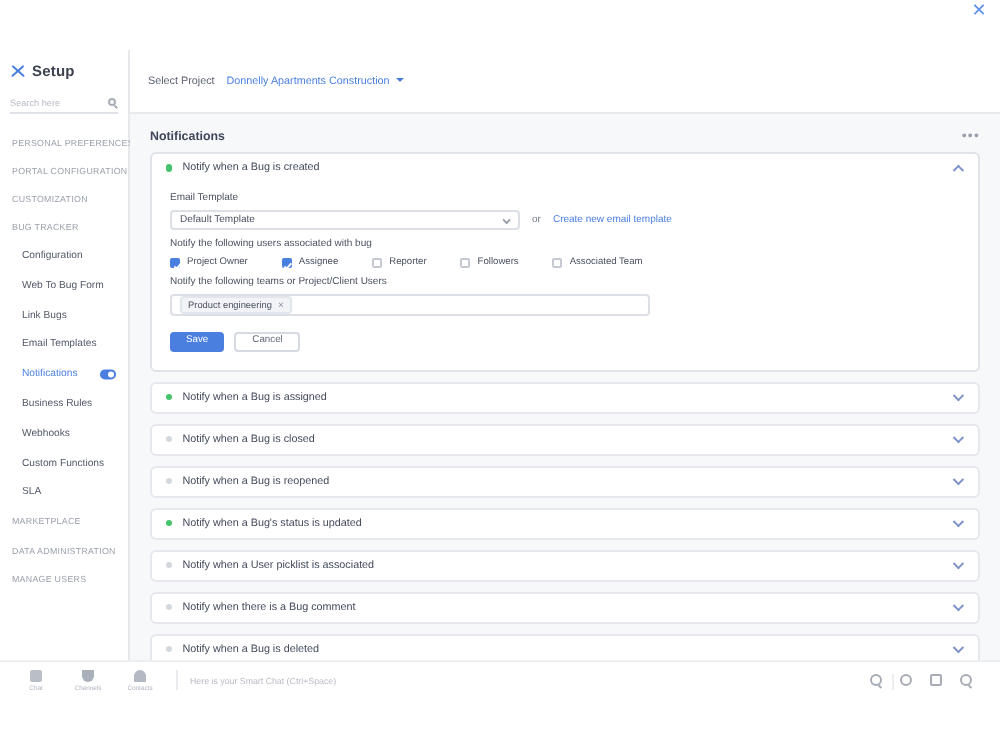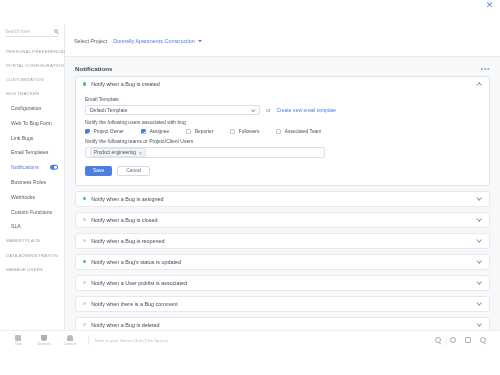--- a/index.html
+++ b/index.html
@@ -192,20 +192,24 @@
 </head>
 <body>
 
 <div class="page">
 
   <div class="os-top"></div>
 
   <div class="app">
 
     <div class="sidebar">
+      <div class="setup-head">
+        <span class="setup-ico"></span>
+        <span class="setup-title">Setup</span>
+      </div>
       <div class="sb-search">
         <span class="ph">Search here</span>
         <span class="mag"></span>
       </div>
       <div class="sb-scroll" id="sidebar-list">
           <div class="sb-group">PERSONAL PREFERENCES</div>
           <div class="sb-group">PORTAL CONFIGURATION</div>
           <div class="sb-group">CUSTOMIZATION</div>
           <div class="sb-group">BUG TRACKER</div>
           <div class="sb-item"><span>Configuration</span></div>

